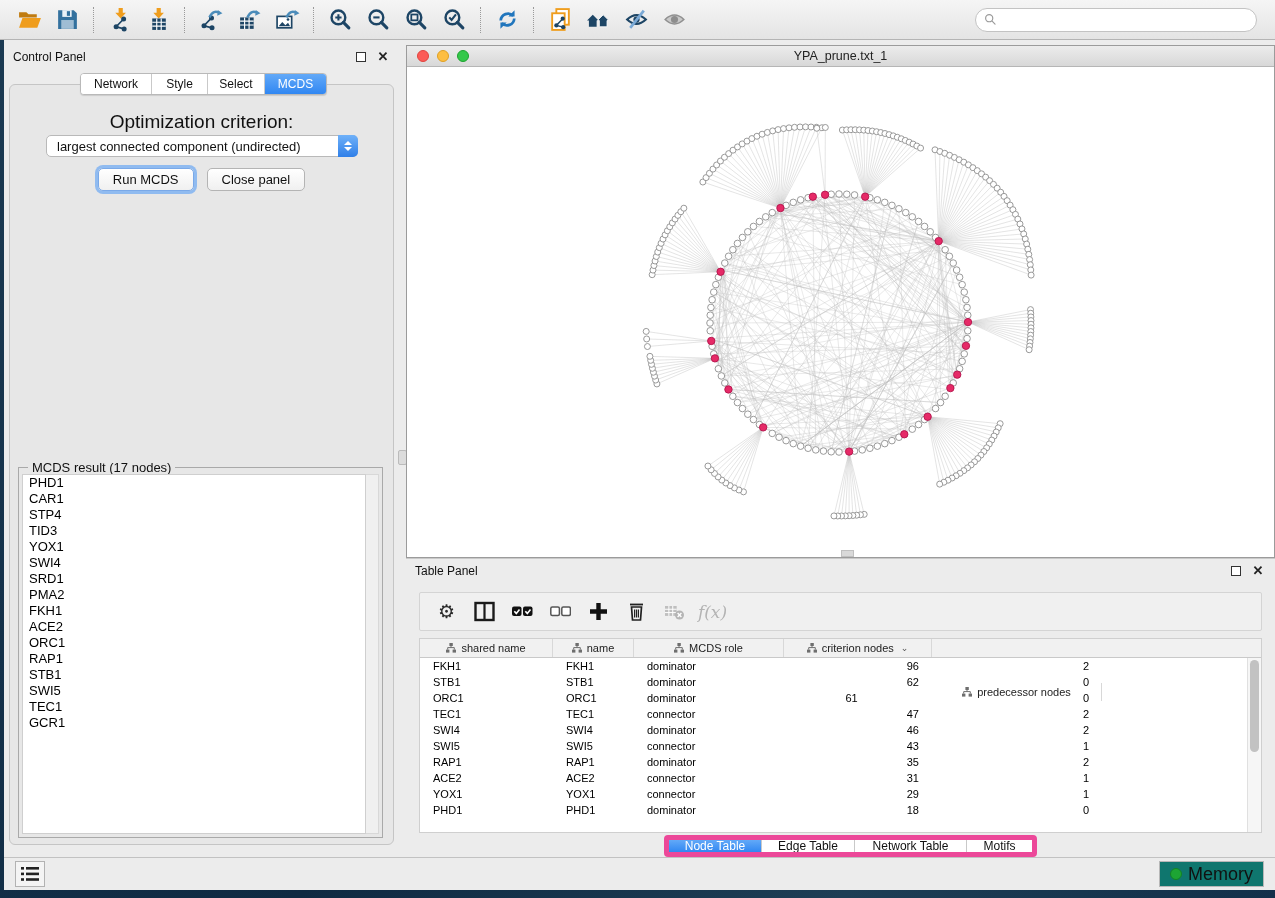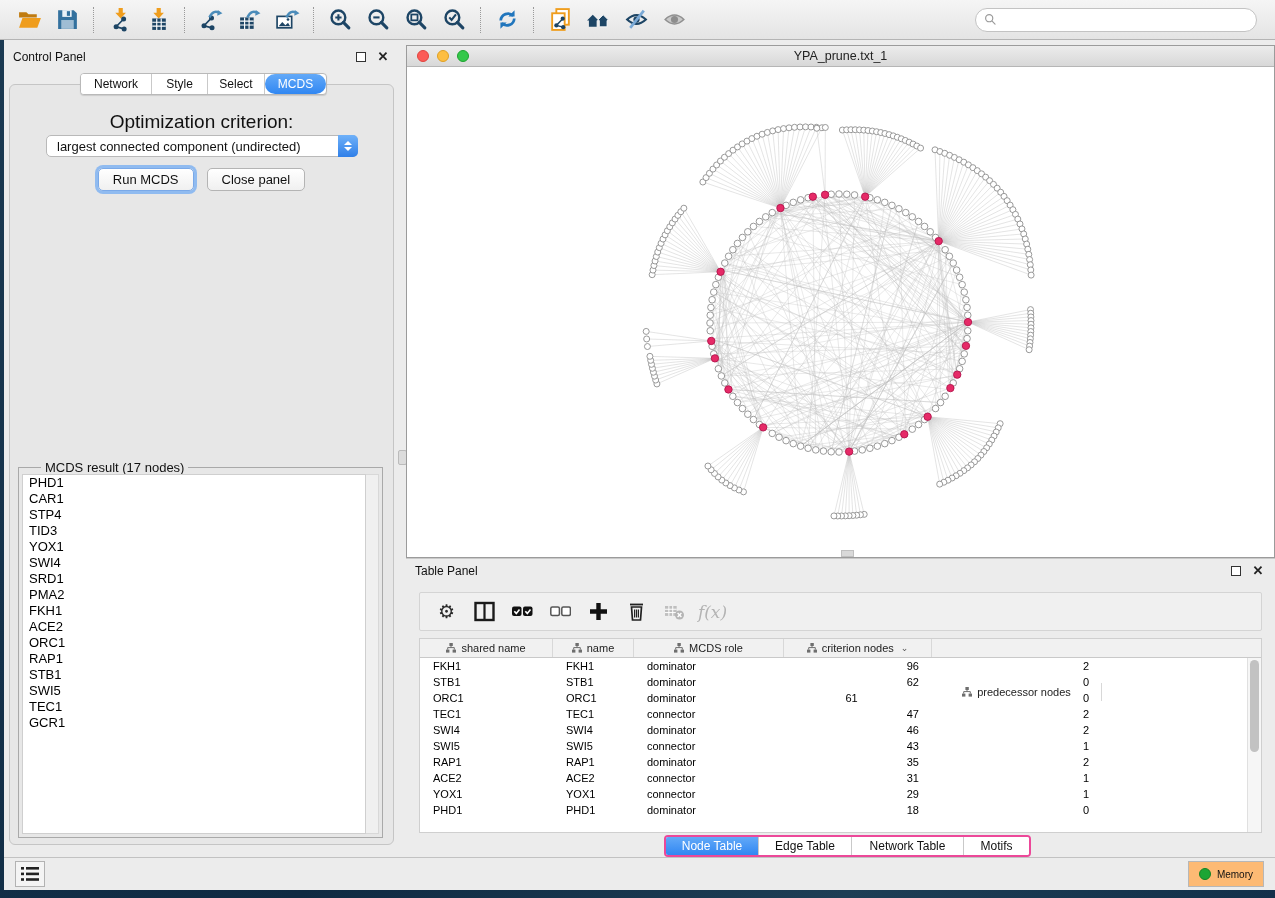--- a/index.html
+++ b/index.html
@@ -53,21 +53,21 @@
   .dd-spin span { width:0; height:0; border-left:4px solid transparent; border-right:4px solid transparent; }
   .dd-up { border-bottom:4px solid #fff; }
   .dd-down { border-top:4px solid #fff; }
 
   .btn-row { position:absolute; left:0; right:0; top:83px; display:flex; justify-content:center; gap:13px; }
   .mac-btn { height:23px; padding:0 14px; background:linear-gradient(#ffffff,#f0f0f0); border:1px solid #b4b4b4;
              border-radius:5px; font-size:13px; color:#111; display:flex; align-items:center; }
   .mac-btn.focused { box-shadow:0 0 0 3px rgba(97,163,245,.65); border-color:#7aa9e8; }
 
   .groupbox { position:absolute; left:8px; right:10px; top:382px; bottom:6px; border:1px solid #a9a9a9; }
-  .groupbox legend.gb-title { position:absolute; top:-8px; left:22px; background:#e7e7e7; padding:0 4px;
+  .groupbox legend.gb-title { position:absolute; top:-8px; left:9px; background:#e7e7e7; padding:0 4px;
                               font-size:13px; color:#111; }
   .gb-list { position:absolute; left:3px; right:16px; top:6px; bottom:3px; background:#fff;
              border:1px solid #cfcfcf; overflow:hidden; }
   .gb-scroll { position:absolute; right:3px; top:6px; bottom:3px; width:13px; background:#f0f0f0; border:1px solid #d8d8d8; border-left:none; }
   .gb-item { font-size:13px; line-height:16px; padding-left:6px; color:#000; }
 
   
   .v-divider { position:absolute; left:396px; top:5px; width:6px; height:812px; background:#ececec; }
   .v-grip { position:absolute; left:-2px; top:405px; width:9px; height:15px; background:#dcdcdc;
             border:1px solid #bbb; border-radius:2px; }
@@ -102,34 +102,34 @@
              border-right:1px solid #d8d8d8; height:100%; }
   .t-hcell svg { width:10px; height:10px; }
   .sort-chev { font-size:9px; color:#555; margin-left:2px; }
   .t-row { display:flex; height:16px; }
   .t-cell { font-size:11px; color:#000; line-height:16px; white-space:nowrap; overflow:hidden; }
   .c-left { padding-left:13px; text-align:left; }
   .c-right { padding-right:13px; text-align:right; }
   .t-scroll { position:absolute; right:0; top:19px; bottom:0; width:14px; background:#f6f6f6; border-left:1px solid #e0e0e0; }
   .t-thumb { position:absolute; left:2px; width:9px; top:2px; height:92px; background:#c2c2c2; border-radius:5px; }
 
-  .tp-tabs { position:absolute; left:258px; top:276px; height:22px; display:flex; border:2px solid #ec4899;
+  .tp-tabs { position:absolute; left:258px; top:276px; height:22px; display:flex; border:5px solid #ec4899;
              border-radius:4px; overflow:hidden; background:#fff; }
   .tp-tab { height:100%; display:flex; align-items:center; justify-content:center; font-size:12px;
             border-right:1px solid #c9c9c9; background:#fff; color:#111; }
   .tp-tab:last-child { border-right:none; }
   .tp-tab.active { background:linear-gradient(#62a9f8,#3187f2); color:#fff; }
 
   
   .status-bar { position:absolute; left:0; bottom:0; width:1271px; height:33px; background:#ececec;
                 border-top:1px solid #c2c2c2; display:flex; align-items:center; padding:0 11px; }
   .list-btn { width:30px; height:26px; background:#f4f4f4; border:1px solid #b2b2b2; display:flex;
               align-items:center; justify-content:center; }
-  .memory-btn { margin-left:auto; height:26px; padding:0 10px; background:#fdba74; border:1px solid #b7b7b7;
-                display:flex; align-items:center; gap:6px; font-size:10px; color:#111; }
+  .memory-btn { margin-left:auto; height:26px; padding:0 10px; background:#0f766e; border:1px solid #b7b7b7;
+                display:flex; align-items:center; gap:6px; font-size:18px; color:#111; }
   .mem-dot { width:12px; height:12px; border-radius:50%; background:#1da534; border:1px solid #138225; }
 </style>
 </head>
 <body>
 
 <div class="app">
 
   <div class="toolbar">
     <div id="tb-icons" style="display:flex;align-items:center;">
         <div class="tb-btn">
@@ -369,21 +369,21 @@
               <div class="gb-item">TEC1</div>
               <div class="gb-item">GCR1</div>
             </div>
           <div class="gb-scroll"></div>
         </div>
       </div>
       <div class="cp-tabs" id="cp-tabs">
           <div class="cp-tab" style="width: 71px;">Network</div>
           <div class="cp-tab" style="width: 56px;">Style</div>
           <div class="cp-tab" style="width: 57px;">Select</div>
-          <div class="cp-tab active" style="width: 61px; border-radius: 10px;">MCDS</div>
+          <div class="cp-tab active" style="width: 61px;">MCDS</div>
         </div>
     </div>
 
     <div class="v-divider">
       <div class="v-grip"></div>
     </div>
 
     <div class="network-frame">
       <div class="nf-titlebar">
         <div class="traffic">

